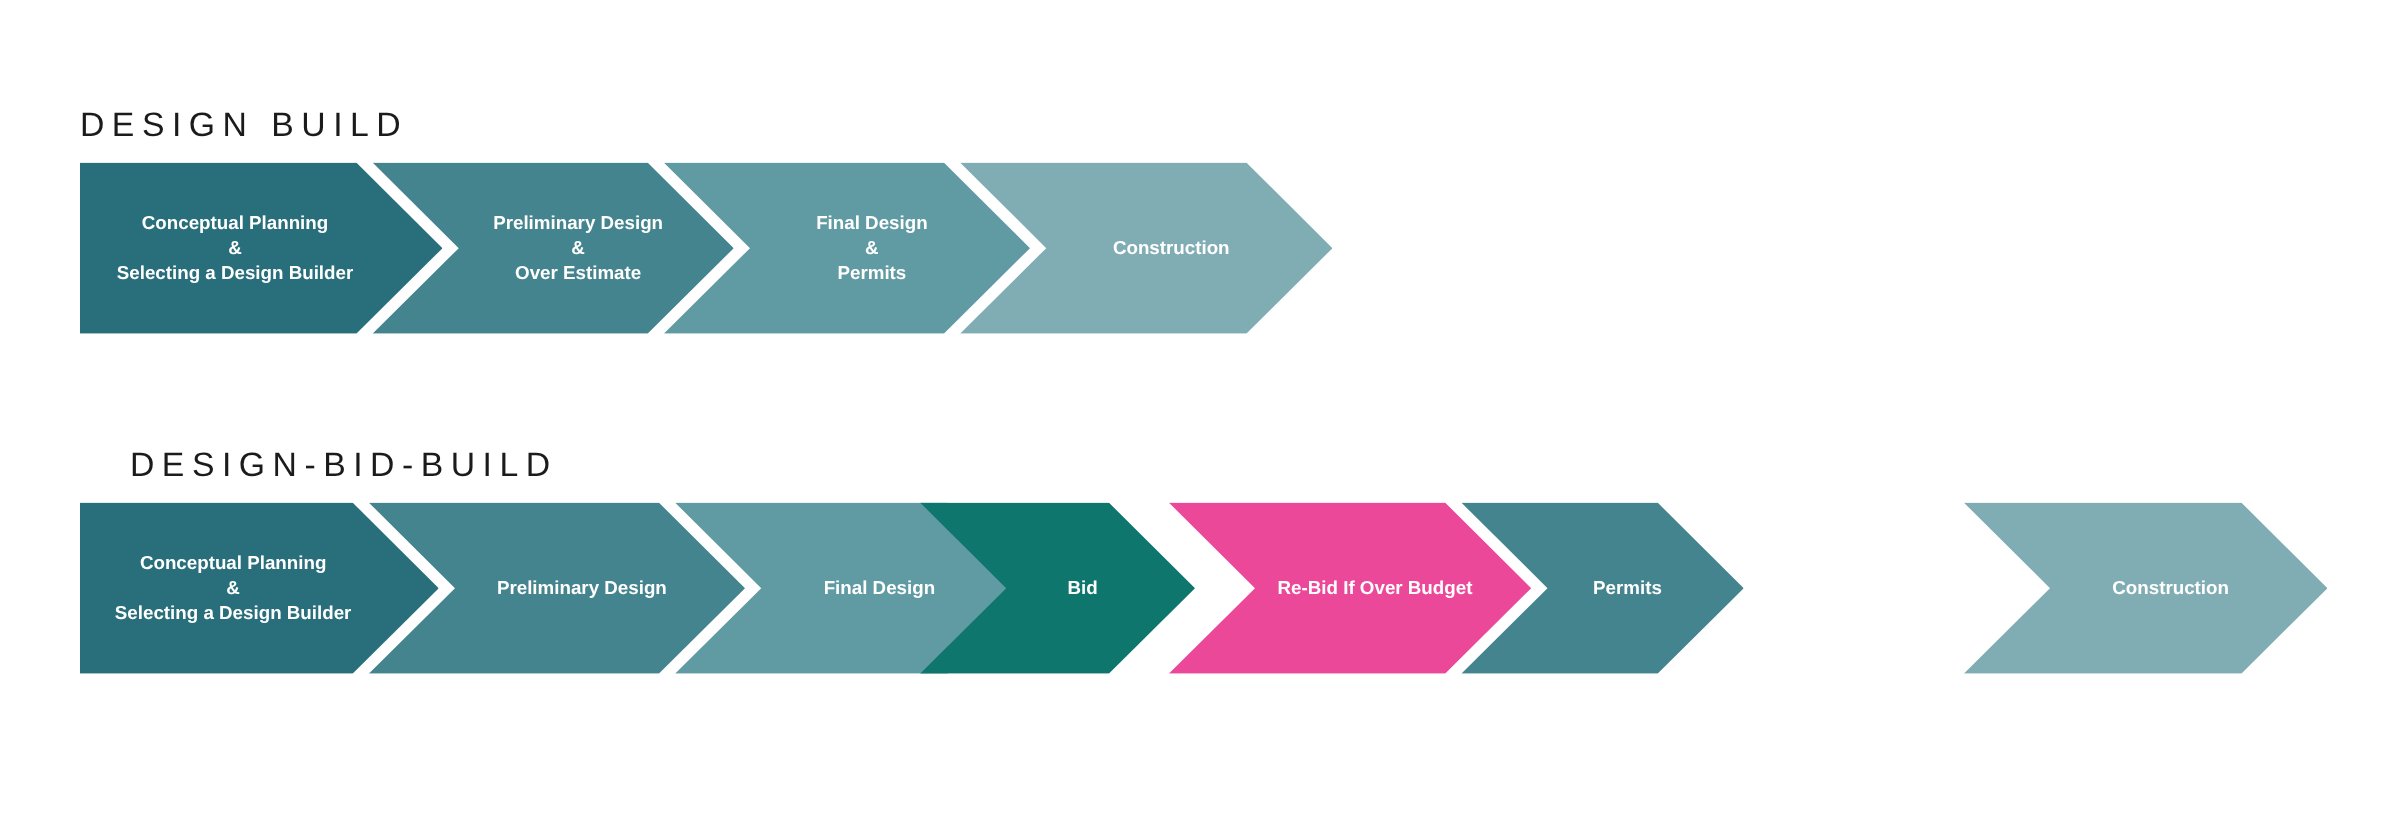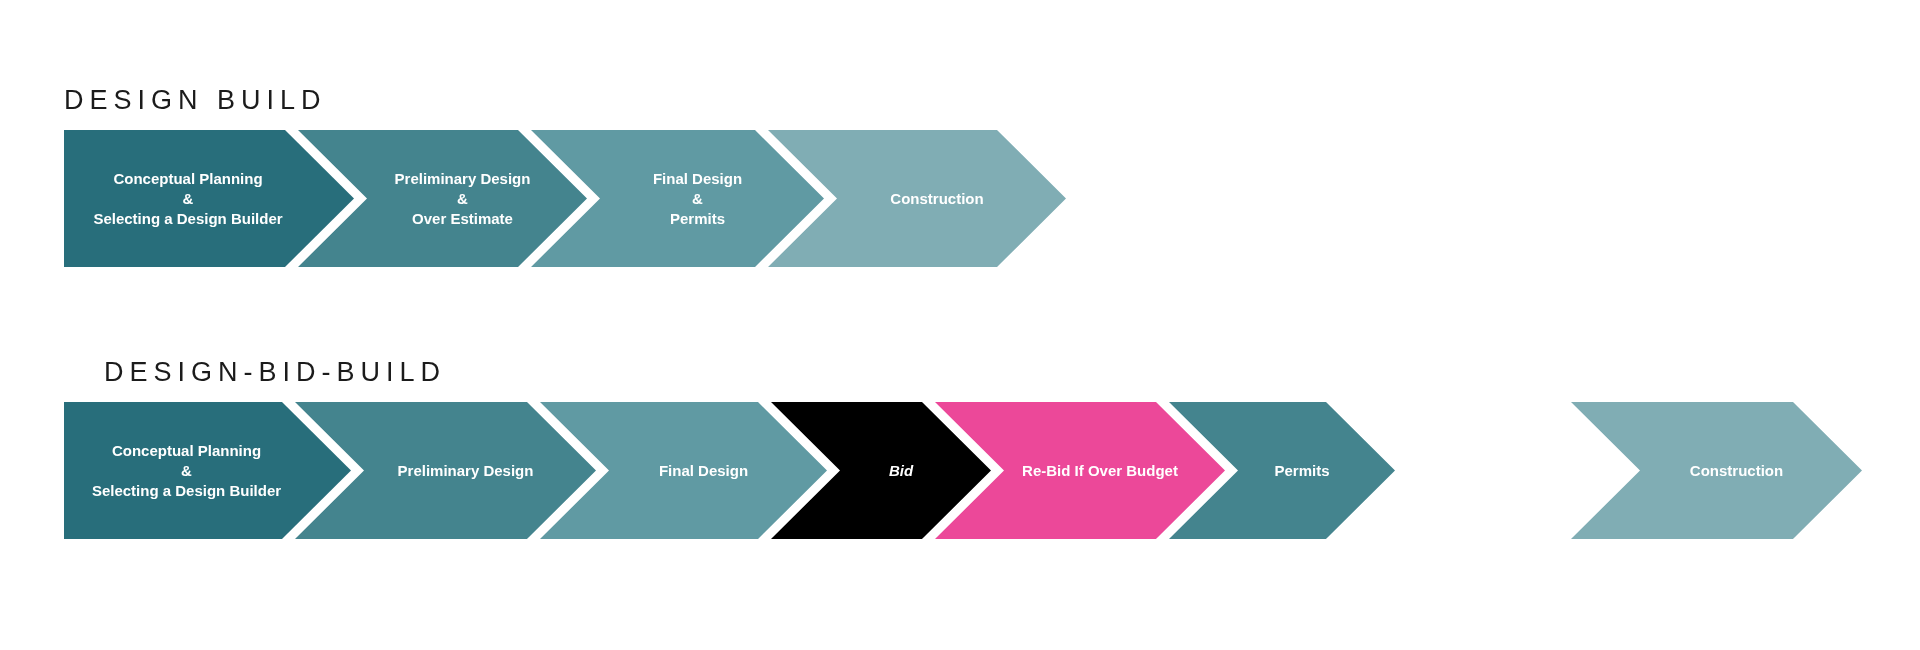--- a/index.html
+++ b/index.html
@@ -98,21 +98,21 @@
           <span>Preliminary Design</span>
         </div>
       </div>
 
       <div class="step" style="left: 540px; width: 287px; background-color: rgb(96, 154, 163);">
         <div class="step-label">
           <span>Final Design</span>
         </div>
       </div>
 
-      <div class="step" style="left: 771px; width: 220px; background-color: #000000; font-style: italic;">
+      <div class="step" style="left: 736px; width: 220px; background-color: #0f766e;">
         <div class="step-label">
           <span>Bid</span>
         </div>
       </div>
 
       <div class="step" style="left: 935px; width: 290px; background-color: #ec4899;">
         <div class="step-label">
           <span>Re-Bid If Over Budget</span>
         </div>
       </div>

